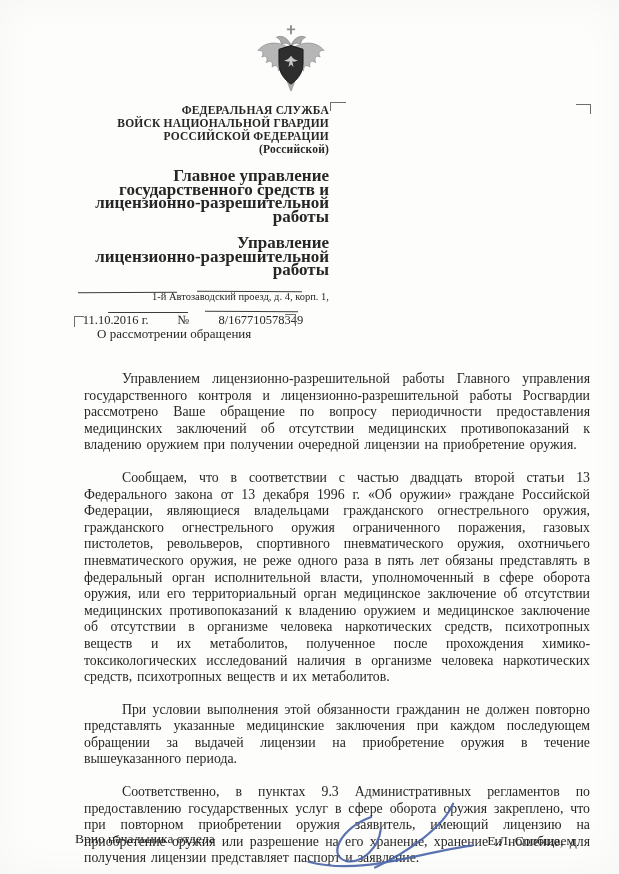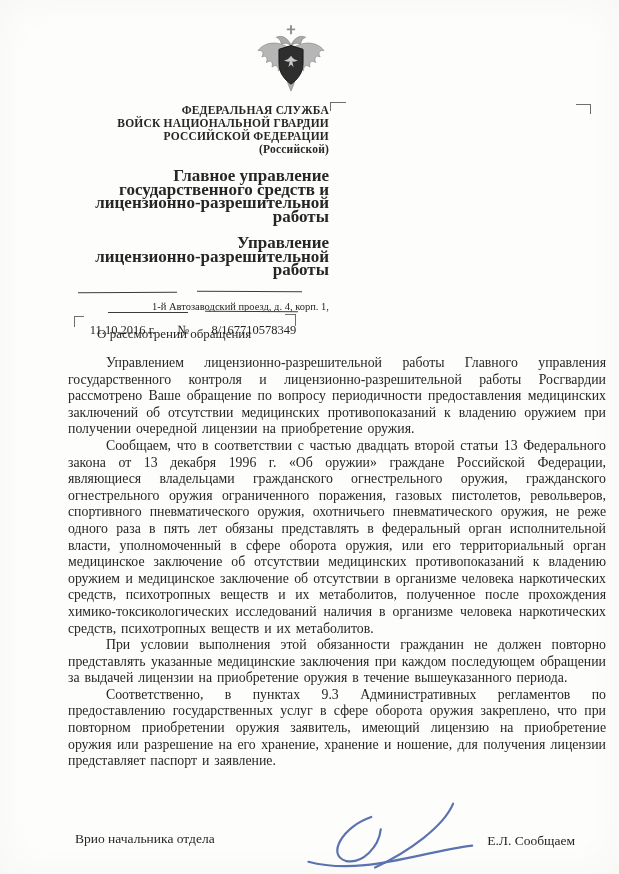--- a/index.html
+++ b/index.html
@@ -28,28 +28,28 @@
     line-height: 13px;
     letter-spacing: .2px;
   }
   .org-name { margin-top: 2px; }
   .dept { margin-top: 13px; }
   .dept div {
     font-weight: bold;
     font-size: 17px;
     line-height: 13.5px;
   }
-  .address { margin-top: 24px; }
+  .address { margin-top: 14px; }
   .address div { font-size: 10.5px; line-height: 12px; }
   .dateline {
     margin-top: 10px;
     font-size: 12.5px;
     display: flex;
     justify-content: center;
-    gap: 22px;
+    gap: 29px;
     white-space: nowrap;
   }
 
   
   .rule {
     position: absolute;
     border-top: 1.6px solid #3c3c3c;
     height: 0;
   }
   .rule-1a { left: 78px;  top: 292px; width: 99px;  transform: rotate(-0.3deg); }
@@ -76,21 +76,21 @@
   
   .body-text {
     position: absolute;
     left: 68px; top: 355px;
     width: 538px;
     font-size: 13.8px;
     line-height: 16.6px;
     text-align: justify;
   }
   .body-text p {
-    margin: 0;
+    margin: 16px;
     text-indent: 38px;
     word-spacing: 1.5px;
   }
 
   
   .sig-row {
     position: absolute;
     left: 0; top: 831px;
     width: 619px;
     font-size: 13.5px;

